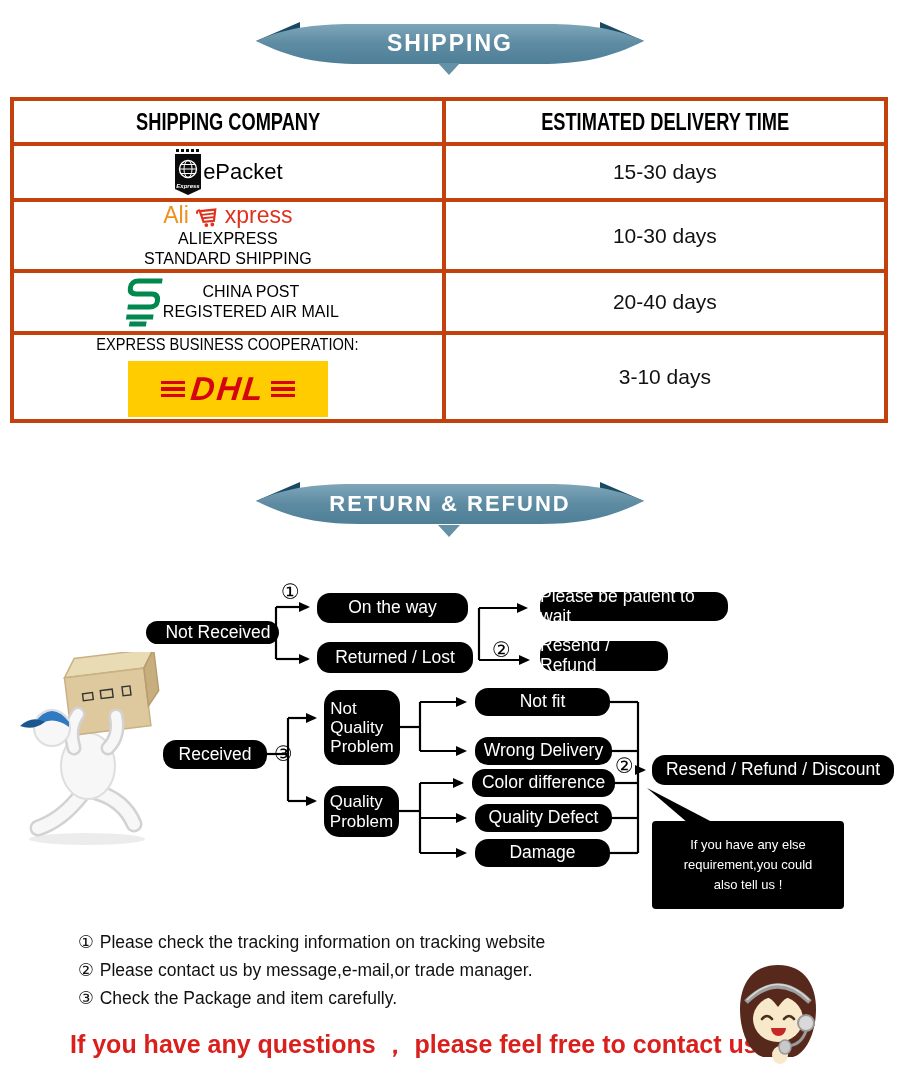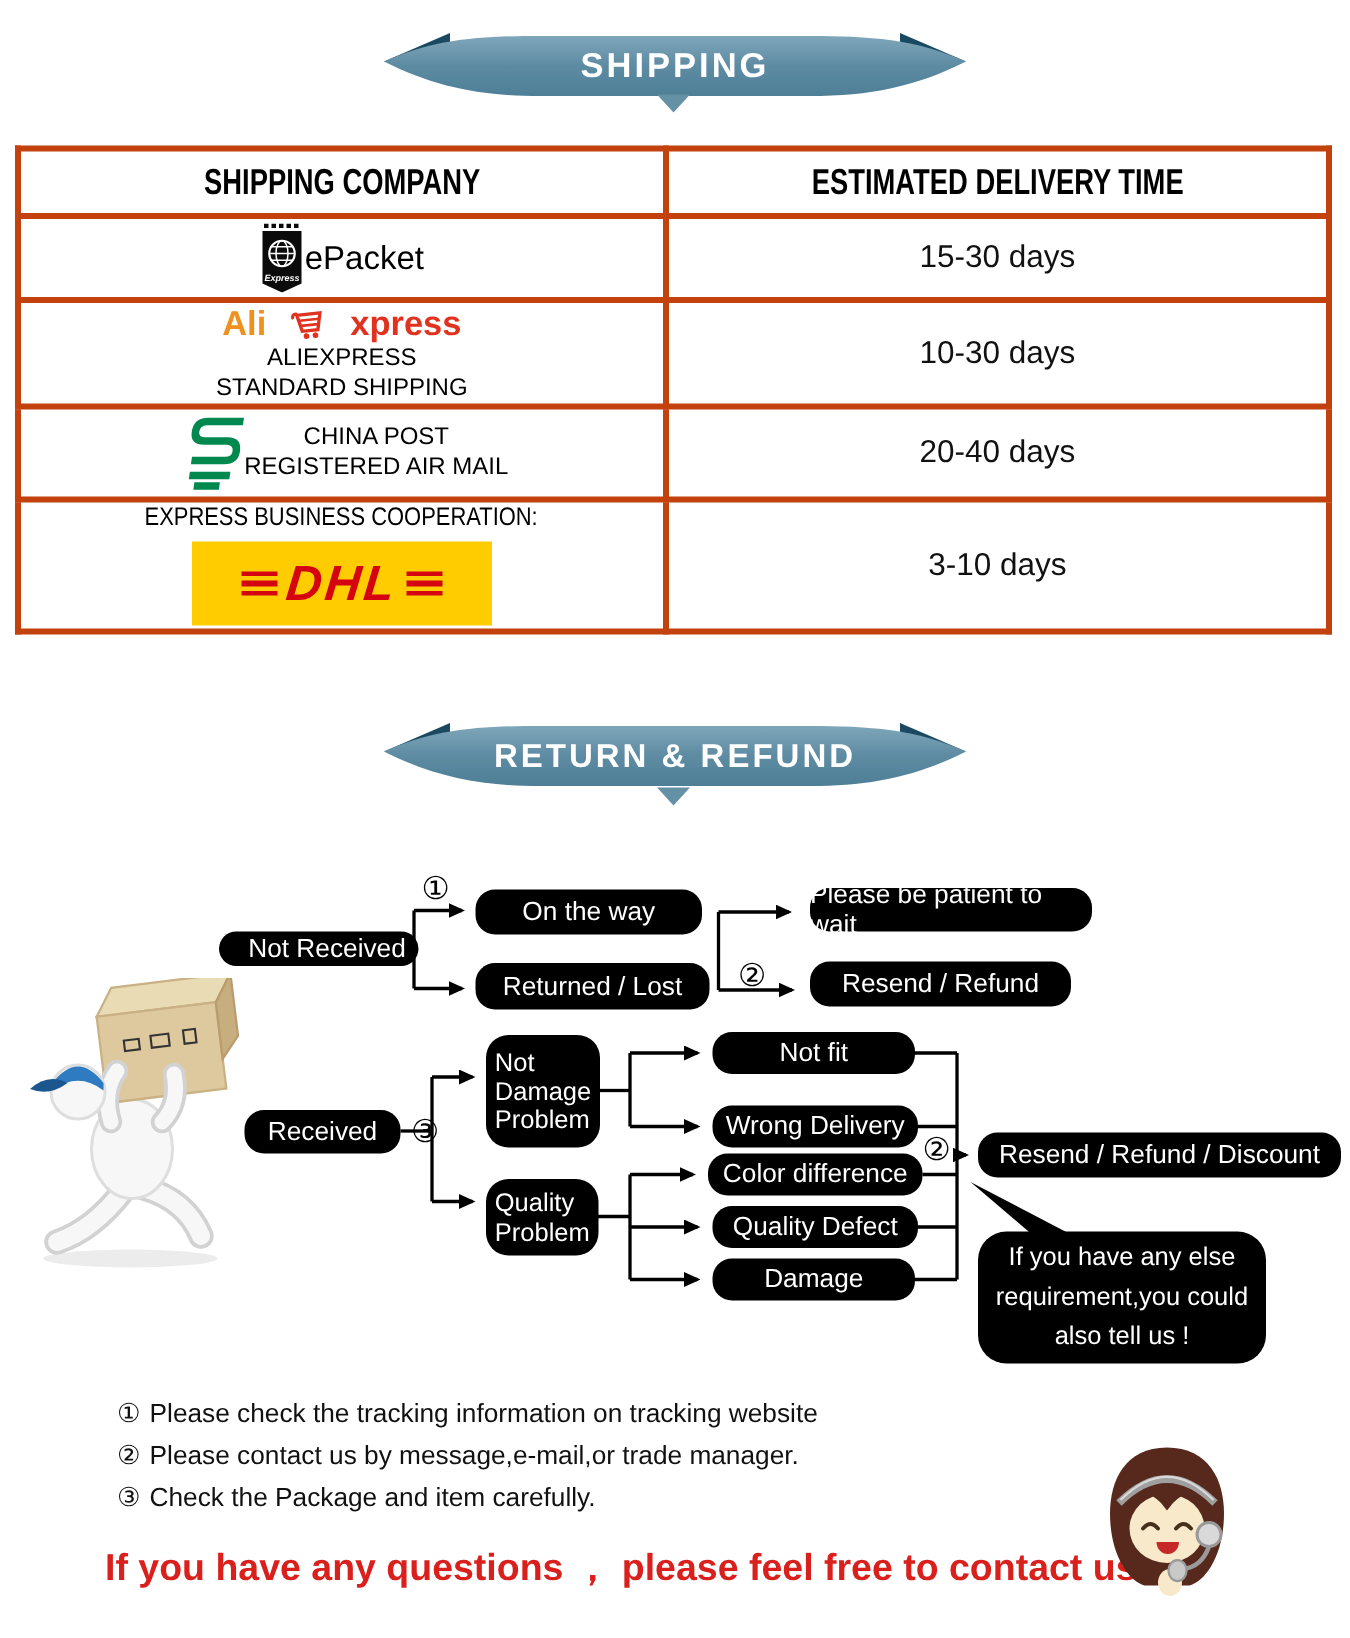--- a/index.html
+++ b/index.html
@@ -13,39 +13,39 @@
             border-right:11px solid transparent;border-top:12px solid #6591a7;}
 
   
   table.ship{position:absolute;left:10px;top:97px;width:878px;border-collapse:collapse;table-layout:fixed;}
   table.ship td,table.ship th{border:4px solid #c2410c;padding:0;text-align:center;vertical-align:middle;background:#fff;}
   .th-inner{display:inline-block;font-weight:bold;font-size:24px;color:#000;transform:scaleX(0.76);transform-origin:center;white-space:nowrap;}
   .time-cell{font-size:21px;color:#111;}
   .co-row{display:flex;align-items:center;justify-content:center;}
   .co-lines{font-size:16px;line-height:1.25;color:#000;}
   .epacket-name{font-size:22px;color:#000;}
-  .ali-line{display:flex;align-items:center;justify-content:center;gap:16px;font-weight:bold;font-size:23px;}
+  .ali-line{display:flex;align-items:flex-end;justify-content:center;gap:6px;font-weight:normal;font-size:23px;}
   .ali-word{color:#f0911e;}
   .xpress-word{color:#e0321f;}
   .coop-label{display:inline-block;font-size:17px;color:#000;transform:scaleX(0.86);transform-origin:center;white-space:nowrap;}
   .dhl-box{width:200px;height:56px;background:#ffcc00;margin:6px auto 2px auto;display:flex;align-items:center;justify-content:center;gap:6px;}
   .dhl-text{font-weight:bold;font-style:italic;font-size:33px;letter-spacing:2px;color:#d40511;transform:skewX(-6deg);}
   .dhl-dashes{display:flex;flex-direction:column;gap:3px;}
   .dhl-dash{width:24px;height:3.5px;background:#d40511;}
 
   
   #flow{position:absolute;left:0;top:560px;width:900px;height:372px;}
   #flow svg.wires{position:absolute;left:0;top:0;z-index:0;}
   .fc-pill{position:absolute;z-index:1;background:#000000;color:#fff;border-radius:13px;
            display:flex;align-items:center;justify-content:center;text-align:left;
            font-size:17.5px;line-height:1.12;white-space:pre-line;}
   .fc-marker{position:absolute;z-index:2;font-family:"DejaVu Sans",sans-serif;font-size:21px;color:#000;}
-  .fc-bubble{position:absolute;z-index:1;background:#000;color:#fff;border-radius:19px;
+  .fc-bubble{position:absolute;z-index:1;background:#000;color:#fff;border-radius:4px;
              display:flex;align-items:center;justify-content:center;text-align:center;
-             font-size:17px;line-height:1.55;white-space:pre-line;}
+             font-size:13px;line-height:1.55;white-space:pre-line;}
 
   
   #footnotes{position:absolute;left:78px;top:932px;}
   .fnote{font-size:17.5px;color:#111;margin-bottom:7px;white-space:nowrap;}
   .fnote .mk{font-family:"DejaVu Sans",sans-serif;margin-right:6px;}
   #contact{position:absolute;left:70px;top:1028px;width:680px;font-size:25px;font-weight:bold;
            color:#d9201d;white-space:nowrap;}
 
   
   .art{position:absolute;}
@@ -213,24 +213,24 @@
 
     <span class="fc-marker" style="left:281px;top:20px;">①</span>
     <span class="fc-marker" style="left:492px;top:78px;">②</span>
     <span class="fc-marker" style="left:274px;top:182px;">③</span>
     <span class="fc-marker" style="left:615px;top:194px;">②</span>
 
     <div class="fc-pill" style="left:146px;top:61px;width:122px;height:23px;padding-left:11px;">Not Received</div>
     <div class="fc-pill" style="left:317px;top:33px;width:151px;height:30px;">On the way</div>
     <div class="fc-pill" style="left:317px;top:82px;width:156px;height:31px;">Returned / Lost</div>
     <div class="fc-pill" style="left:540px;top:32px;width:188px;height:29px;">Please be patient to wait</div>
-    <div class="fc-pill" style="left:540px;top:81px;width:174px;height:30px;">Resend / Refund</div>
+    <div class="fc-pill" style="left:540px;top:81px;width:128px;height:30px;">Resend / Refund</div>
     <div class="fc-pill" style="left:163px;top:180px;width:104px;height:29px;">Received</div>
     <div class="fc-pill" style="left:324px;top:130px;width:76px;height:75px;border-radius:15px;font-size:17px;">Not
-Damage
+Quality
 Problem</div>
     <div class="fc-pill" style="left:324px;top:226px;width:75px;height:51px;border-radius:15px;font-size:17px;">Quality
 Problem</div>
     <div class="fc-pill" style="left:475px;top:128px;width:135px;height:28px;">Not fit</div>
     <div class="fc-pill" style="left:475px;top:177px;width:137px;height:28px;">Wrong Delivery</div>
     <div class="fc-pill" style="left:472px;top:209px;width:143px;height:28px;">Color difference</div>
     <div class="fc-pill" style="left:475px;top:244px;width:137px;height:28px;">Quality Defect</div>
     <div class="fc-pill" style="left:475px;top:279px;width:135px;height:28px;">Damage</div>
     <div class="fc-pill" style="left:652px;top:195px;width:242px;height:30px;">Resend / Refund / Discount</div>
     <div class="fc-bubble" style="left:652px;top:261px;width:192px;height:88px;">If you have any else

